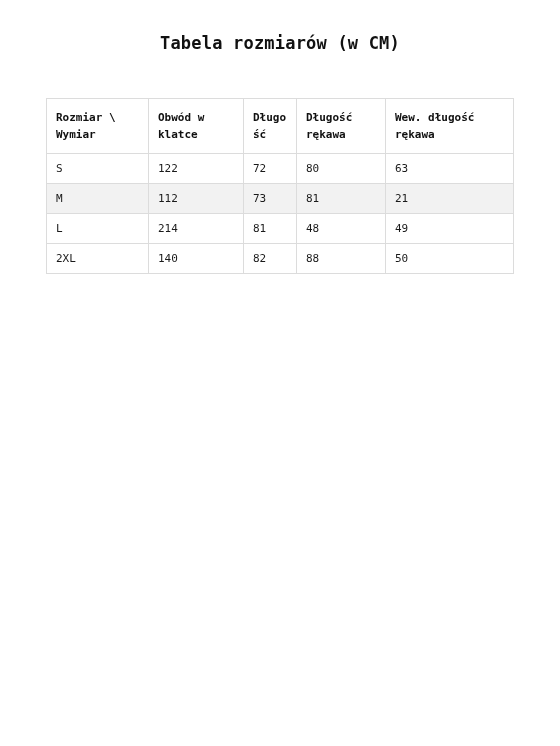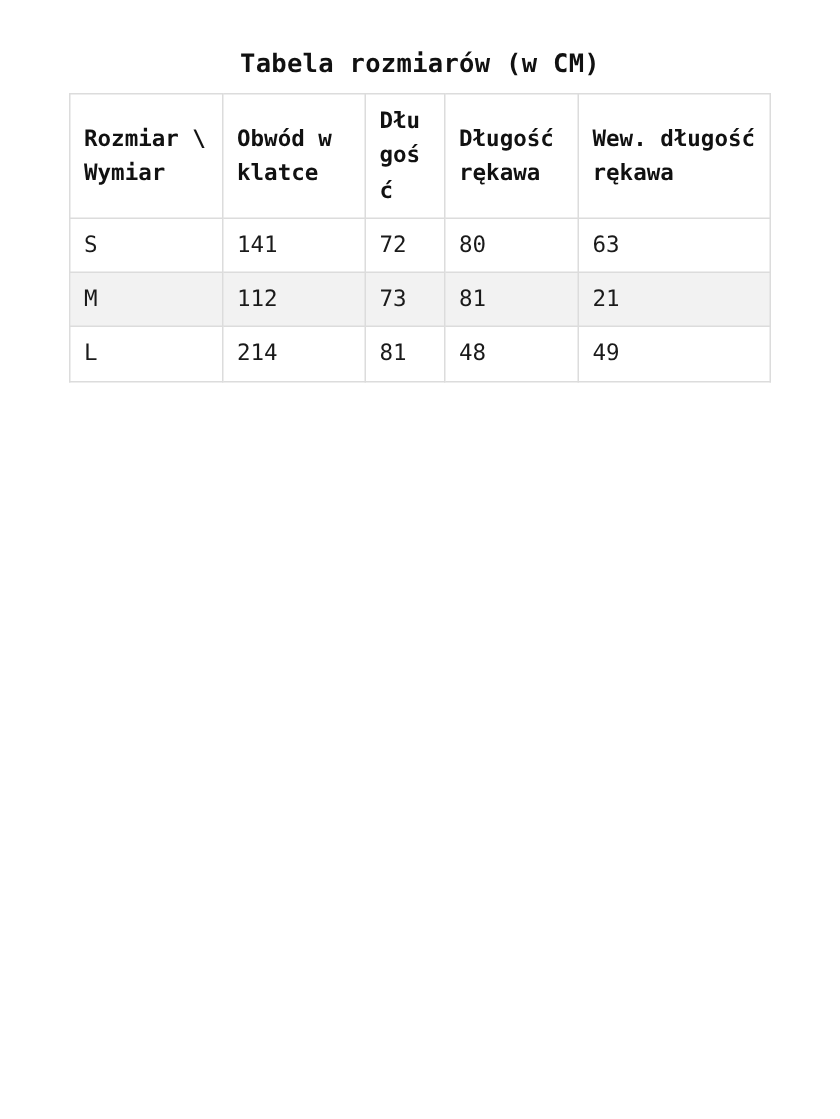--- a/index.html
+++ b/index.html
@@ -40,21 +40,22 @@
     position: absolute;
     left: 46px;
     top: 62px;
     width: 467px;
   }
 
   table.size-table {
     width: 467px;
     border-collapse: collapse;
     table-layout: fixed;
-    font-size: 15px;
+    font-size: 11px;
+    margin-top: 36px;
   }
 
   table.size-table th,
   table.size-table td {
     border: 1px solid #dcdcdc;
     text-align: left;
     vertical-align: middle;
     padding: 6px 9px;
     line-height: 1.55;
     word-wrap: break-word;
@@ -106,36 +107,43 @@
           <th>Rozmiar \ Wymiar</th>
           <th>Obwód w klatce</th>
           <th>Długość</th>
           <th>Długość rękawa</th>
           <th>Wew. długość rękawa</th>
         </tr>
       </thead>
       <tbody>
         <tr class="row-main">
           <td>S</td>
-          <td>141</td>
+          <td>122</td>
           <td>72</td>
           <td>80</td>
           <td>63</td>
         </tr>
         <tr class="row-alt">
           <td>M</td>
           <td>112</td>
           <td>73</td>
           <td>81</td>
           <td>21</td>
         </tr>
         <tr class="row-main">
           <td>L</td>
           <td>214</td>
           <td>81</td>
           <td>48</td>
           <td>49</td>
         </tr>
+        <tr class="row-main">
+          <td>2XL</td>
+          <td>140</td>
+          <td>82</td>
+          <td>88</td>
+          <td>50</td>
+        </tr>
       </tbody>
     </table>
   </div>
 
 </div>
 
 </body></html>

